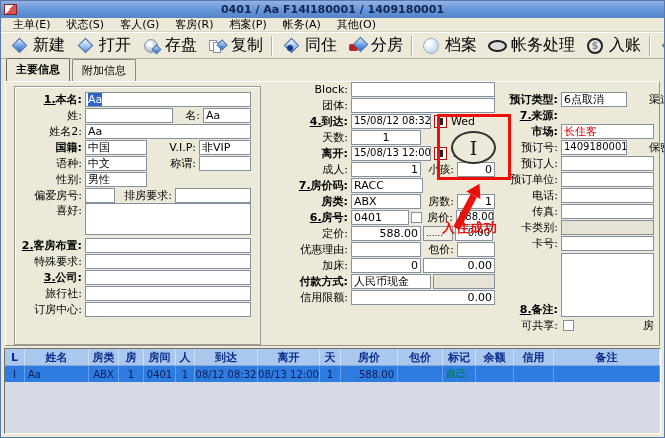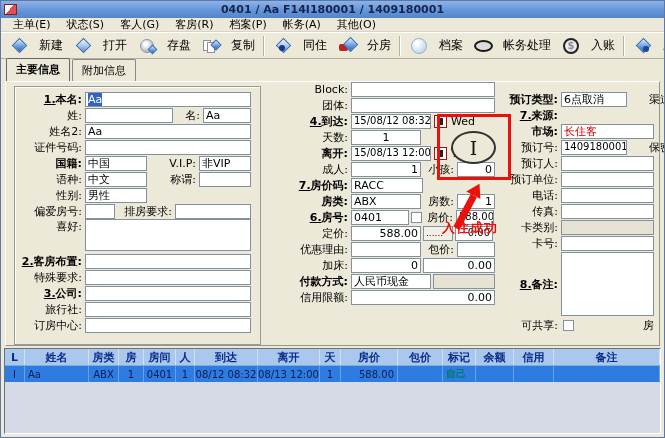--- a/index.html
+++ b/index.html
@@ -14,21 +14,21 @@
   .appicon{position:absolute;left:3px;top:3px;width:13px;height:11px;
     background:linear-gradient(130deg,#ffffff 45%,#e05050 45%);border:1px solid #802020}
   
   .menubar{position:absolute;left:0;top:17px;right:0;height:14px;background:#ece9d8;
     display:flex;align-items:center;padding-left:4px;border-bottom:1px solid #d8d4c4}
   .menuitem{padding:0 8px;cursor:default}
   
   .toolbar{position:absolute;left:0;top:31px;right:0;height:27px;background:#ece9d8;
     border-top:1px solid #fff;border-bottom:1px solid #b4ae9c;
     display:flex;align-items:center;padding:0 3px}
-  .tbtn{display:flex;align-items:center;gap:8px;padding:1px 5px;font-size:12px;white-space:nowrap}
+  .tbtn{display:flex;align-items:center;gap:2px;padding:1px 5px;font-size:16px;white-space:nowrap}
   .tsep{width:0;height:20px;border-left:1px solid #b8b2a0;border-right:1px solid #fff;margin:0 3px}
   .ic{width:22px;height:18px;position:relative;display:inline-block;flex:0 0 22px}
   .di{position:absolute;width:11px;height:11px;left:5px;top:3px;transform:rotate(45deg);
     background:linear-gradient(135deg,#e4f0fc,#6aa0e4 55%,#2a62b0);border:1px solid #3a6ab0}
   .di.lt{background:linear-gradient(135deg,#f4f9ff,#9cc2ee 60%,#5488cc)}
   .cd{position:absolute;left:3px;top:2px;width:14px;height:14px;border-radius:50%;
     background:radial-gradient(circle at 40% 35%,#fff 15%,#cdd6e2 45%,#93a2b4);border:1px solid #8a96a4}
   .sheet{position:absolute;left:2px;top:3px;width:8px;height:11px;background:#fff;border:1px solid #8890a0}
   .sheet.s2{left:6px;top:5px}
   .dot{position:absolute;left:6px;top:8px;width:6px;height:6px;border-radius:50%;background:#123a8a}
@@ -51,21 +51,21 @@
     padding:3px 9px;background:#ece9d8;margin-right:2px}
   .tab.active{font-weight:bold;padding-bottom:4px;border-color:#666;z-index:2}
   .tabline{position:absolute;left:4px;right:4px;top:80px;border-top:1px solid #fff;height:265px;
     border-left:1px solid #fff;border-right:1px solid #9a9484;border-bottom:1px solid #9a9484}
   
   .groupbox{position:absolute;left:13px;top:85px;width:247px;height:259px;
     border:1px solid #9a9a9a;box-shadow:1px 1px 0 #fff inset}
   .col{position:absolute;display:flex;flex-direction:column}
   .row{display:flex;align-items:center;height:16px}
   .row.tall{height:34px;align-items:flex-start}
-  .row.tall2{height:66px;align-items:center}
+  .row.tall2{height:66px;align-items:flex-end}
   .lbl{flex:0 0 66px;text-align:right;padding-right:3px;white-space:nowrap;overflow:hidden}
   .mcol .lbl,.rcol .lbl{flex:0 0 64px}
   .lbl2{text-align:right;padding-right:3px;white-space:nowrap;overflow:hidden}
   .b{font-weight:bold}
   .hot::first-letter{text-decoration:underline}
   .field{height:15px;border:1px solid #83909e;background:#fff;padding:0 2px;
     font-size:11px;line-height:13px;white-space:nowrap;overflow:hidden;flex:0 0 auto}
   .field.sm{font-size:10px;line-height:12px}
   .field.num{text-align:right}
   .field.ctr{text-align:center}
@@ -224,24 +224,20 @@
       <span class="lbl">姓:</span>
     <div class="field" style="flex:0 0 88px"></div>
     <span class="lbl2" style="width:30px">名:</span>
     <div class="field" style="flex:0 0 48px">Aa</div>
     </div>
   <div class="row">
       <span class="lbl">姓名2:</span>
     <div class="field" style="flex:0 0 166px">Aa</div>
     </div>
   <div class="row">
-      <span class="lbl">证件号码:</span>
-    <div class="field" style="flex:0 0 166px"></div>
-    </div>
-  <div class="row">
       <span class="lbl b">国籍:</span>
     <div class="field" style="flex:0 0 62px">中国</div>
     <span class="lbl2" style="width:52px">V.I.P:</span>
     <div class="field" style="flex:0 0 52px">非VIP</div>
     </div>
   <div class="row">
       <span class="lbl">语种:</span>
     <div class="field" style="flex:0 0 62px">中文</div>
     <span class="lbl2" style="width:52px">称谓:</span>
     <div class="field" style="flex:0 0 52px"></div>

